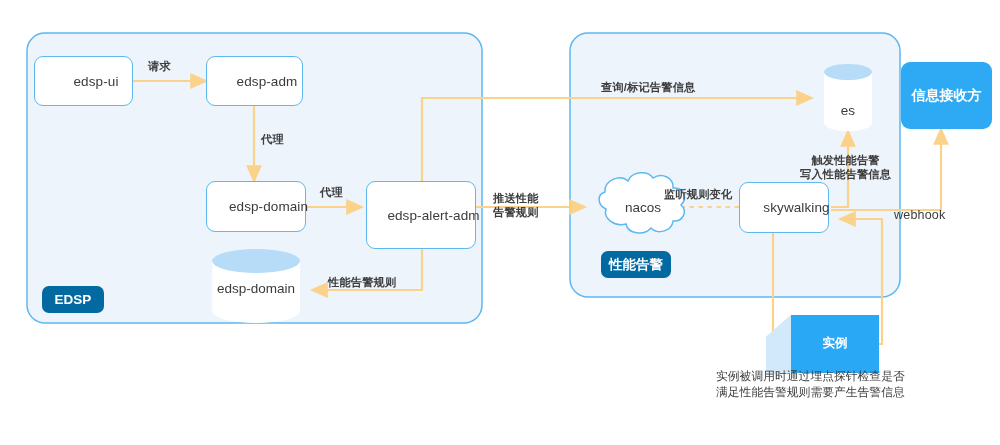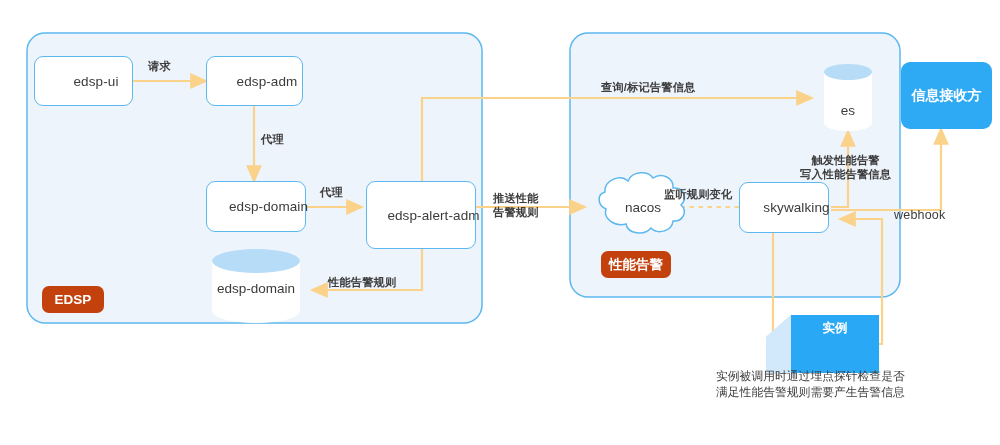--- a/index.html
+++ b/index.html
@@ -42,21 +42,21 @@
     background: #ffffff;
     border: 1.6px solid #5cb8ef;
     border-radius: 9px;
     color: #3b3b3b;
     font-size: 13.5px;
     letter-spacing: .1px;
     white-space: nowrap;
     padding-left: 25px;
   }
   .badge {
-    background: #c2410c;
+    background: #0369a1;
     border-radius: 7px;
     color: #ffffff;
     font-size: 13.5px;
     font-weight: bold;
     white-space: nowrap;
   }
   .bigbadge {
     background: #2eaaf5;
     border-radius: 9px;
     color: #ffffff;
@@ -211,21 +211,21 @@
   </div>
 
   <div class="cyl-label" style="left:824px; top:88px; width:48px; height:20px;margin-top:12px;">
     <span>es</span>
   </div>
 
   <div class="cloud-label" style="left:612px; top:197px; width:62px; height:20px;">
     <span>nacos</span>
   </div>
 
-  <div class="cube-label" style="left:791px; top:319px; width:88px; height:18px;">
+  <div class="cube-label" style="left:791px; top:334px; width:88px; height:18px;">
     <span>实例</span>
   </div>
 
   <div class="node badge" style="left:42px;  top:286px; width:62px;  height:27px;">
     <span>EDSP</span>
   </div>
 
   <div class="node badge" style="left:601px; top:251px; width:70px;  height:27px;">
     <span>性能告警</span>
   </div>

